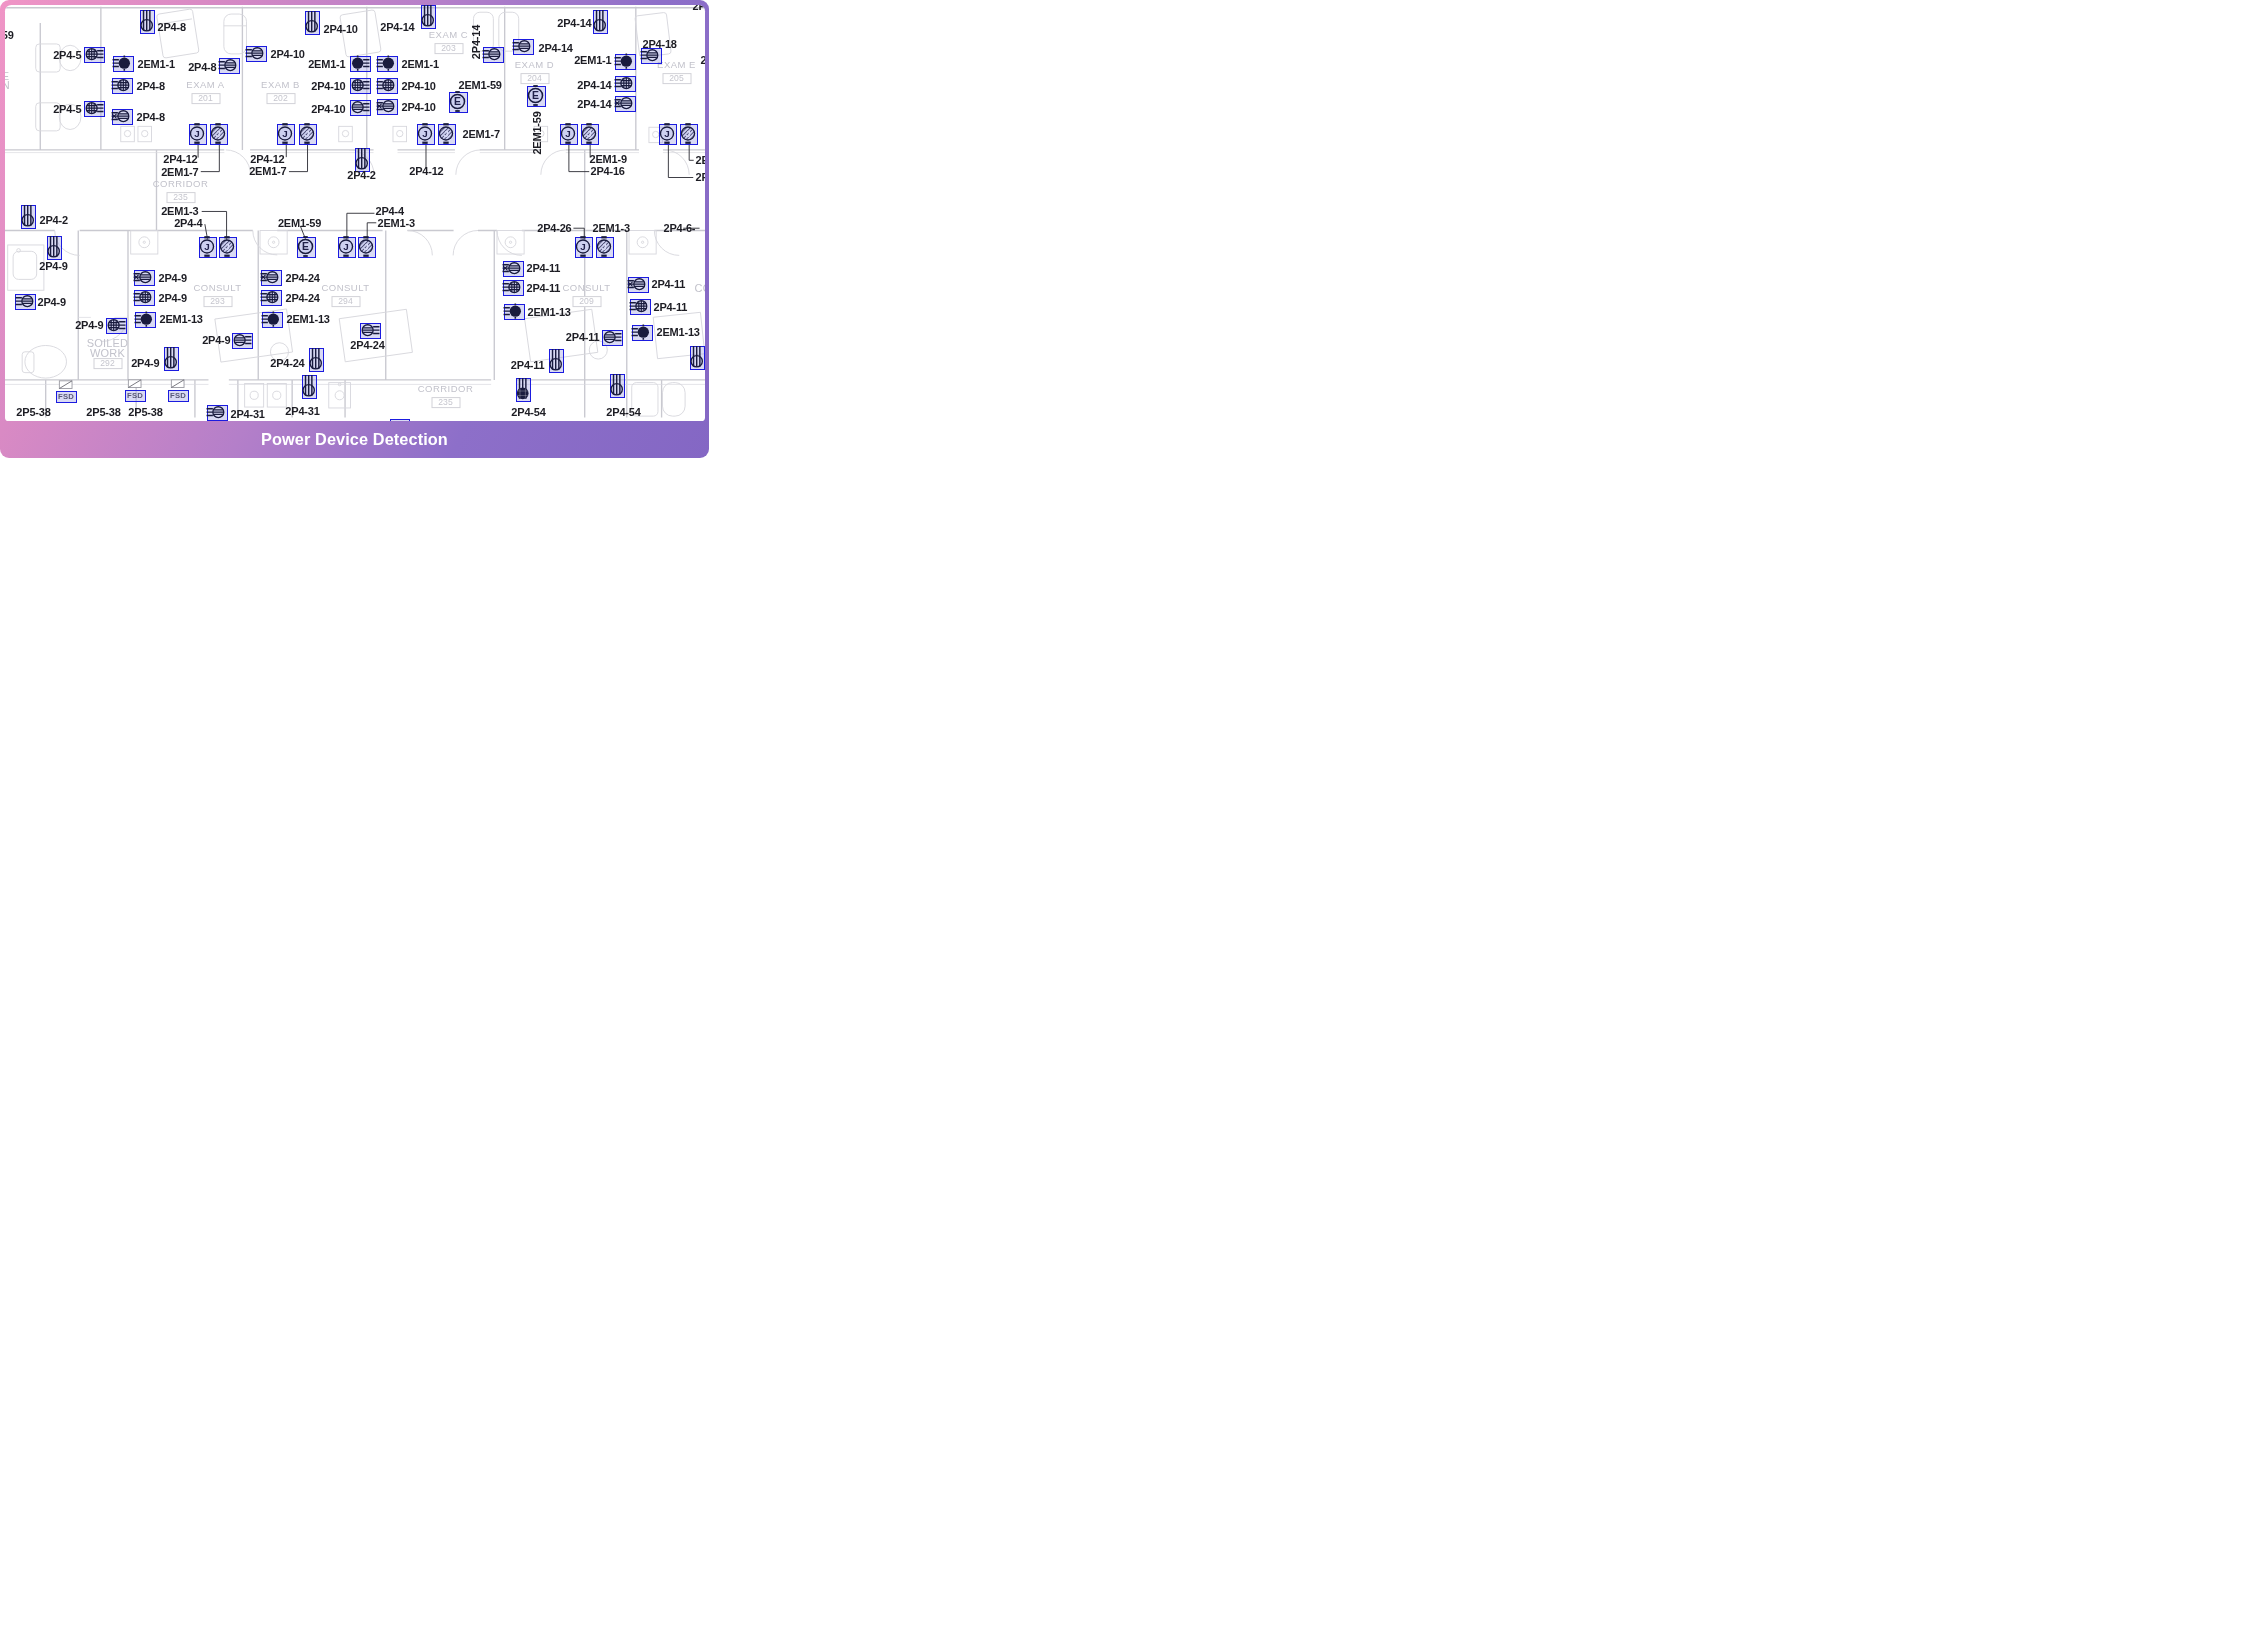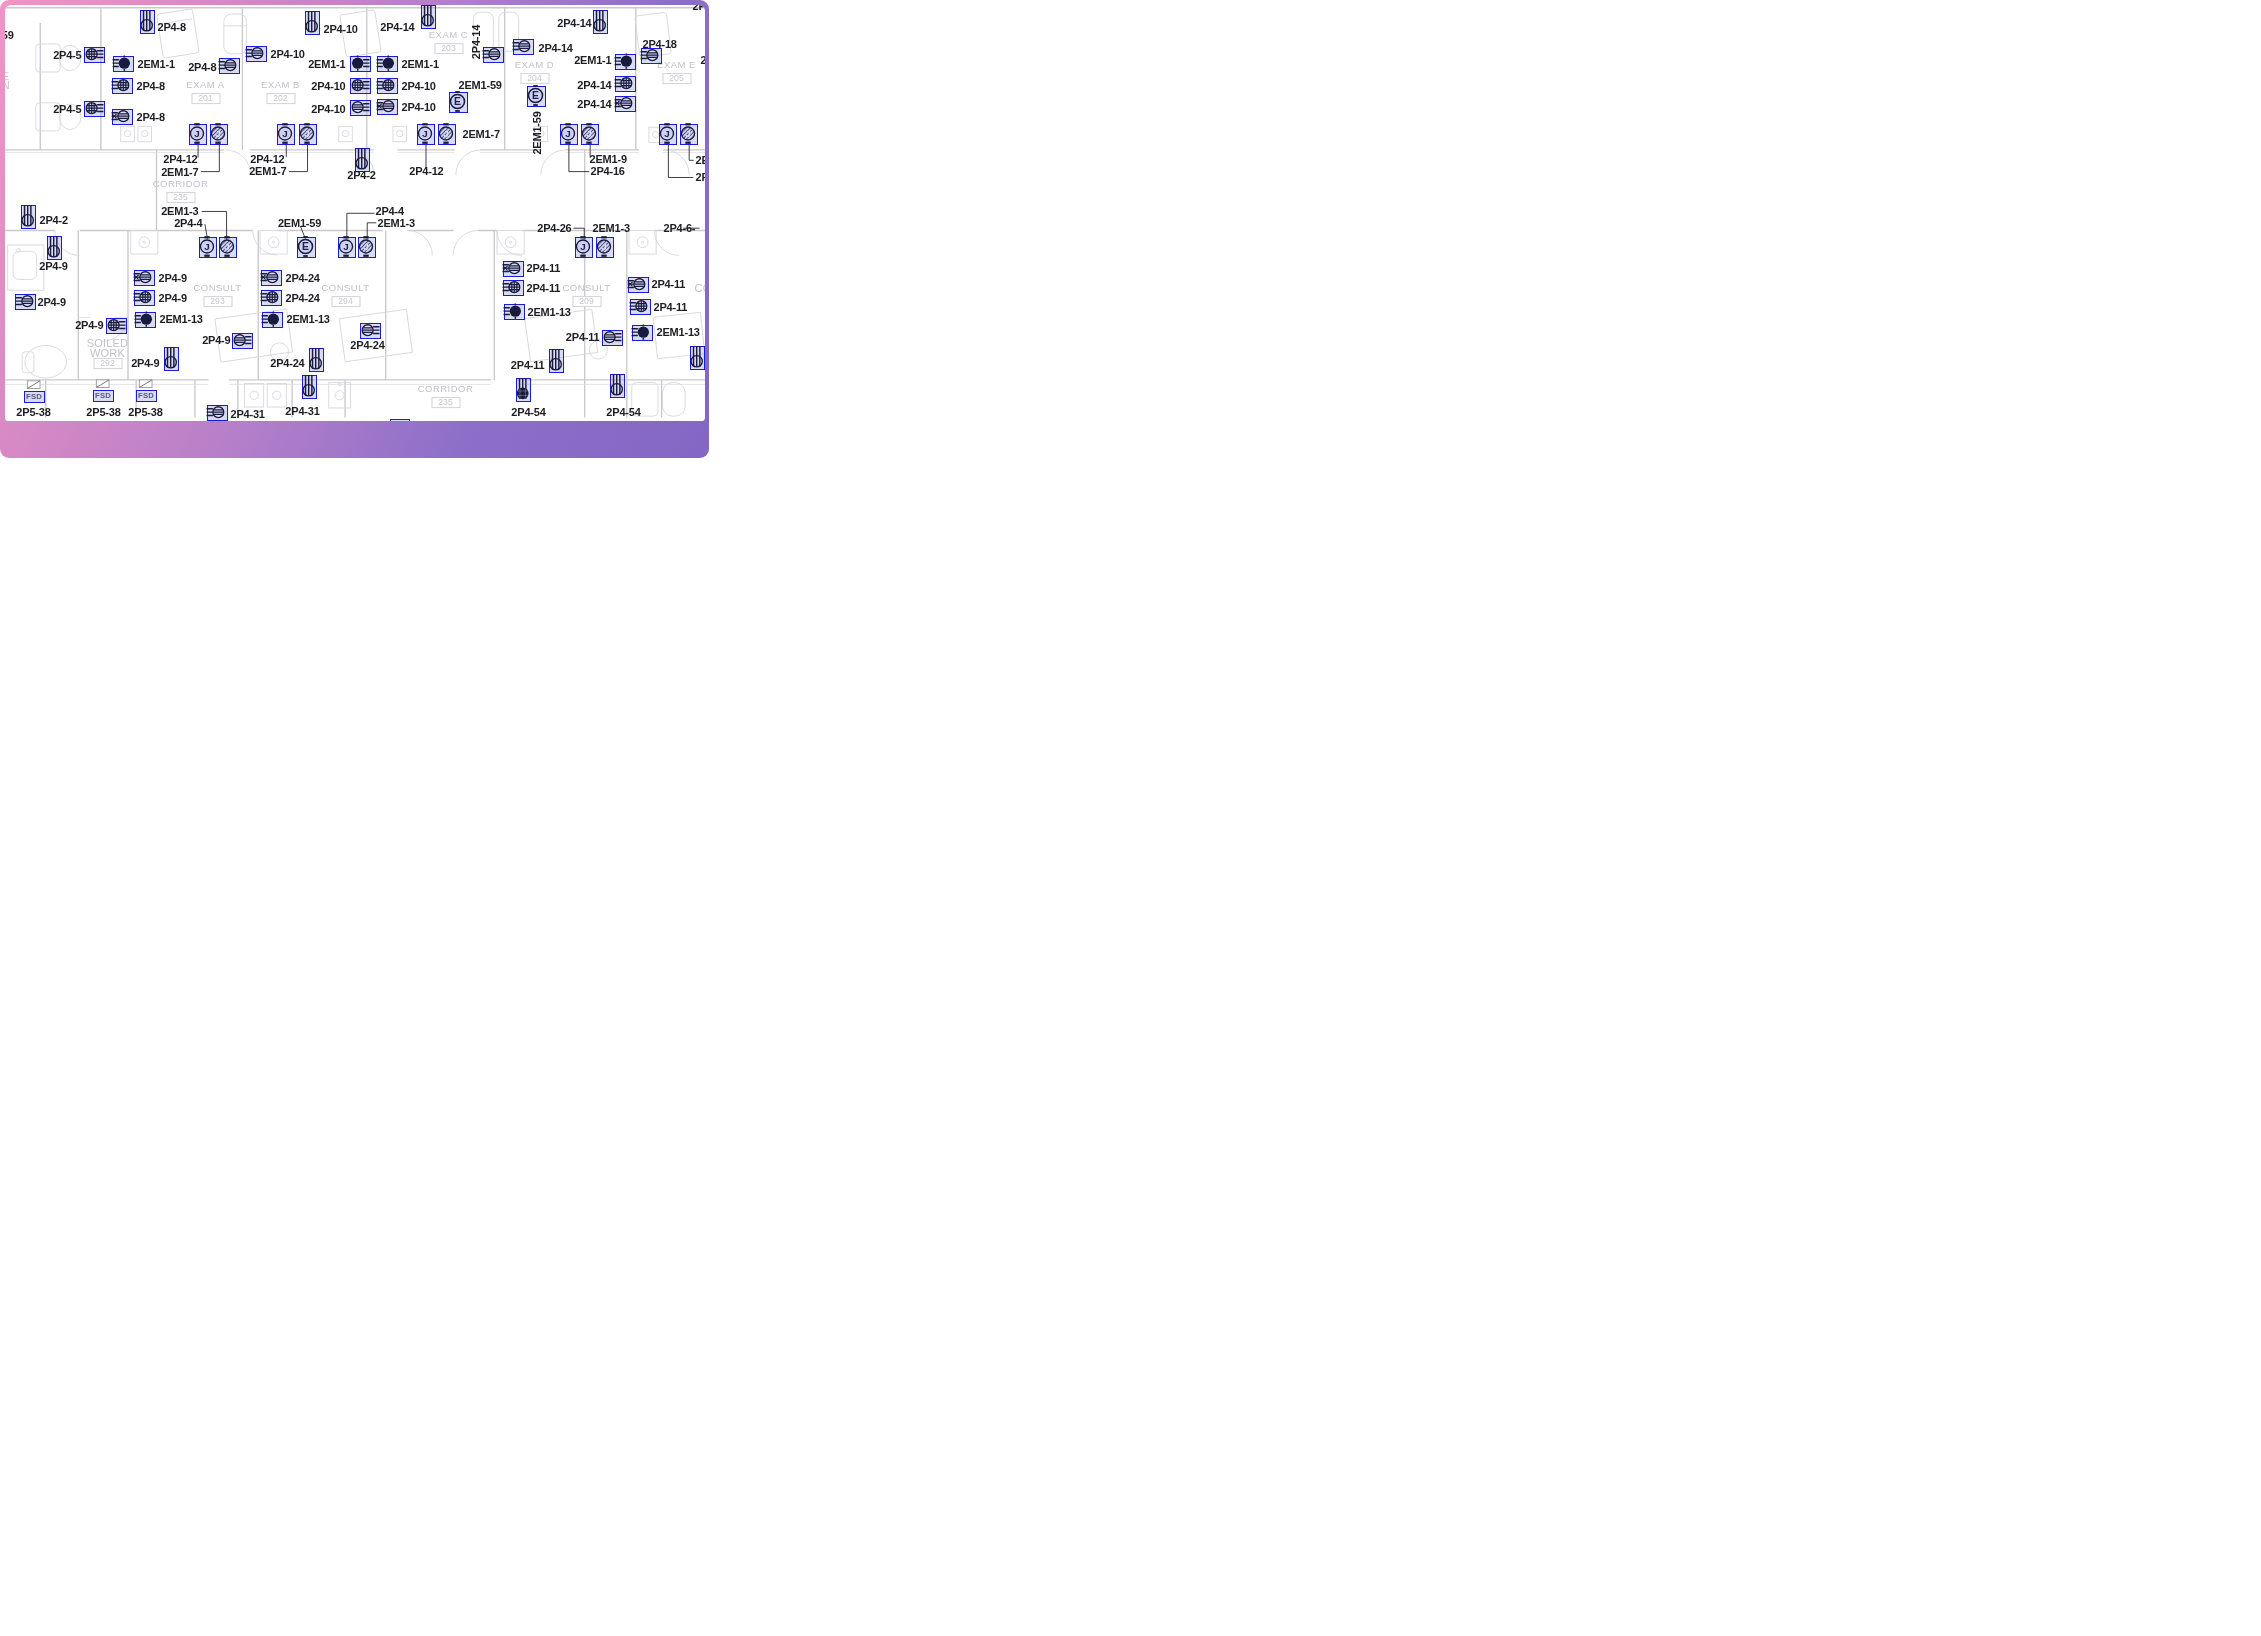--- a/index.html
+++ b/index.html
@@ -6,21 +6,21 @@
   .frame{position:relative;width:709px;height:458px;border-radius:9px;overflow:hidden;
     background:linear-gradient(115deg,#f095c6 0%,#d98ac4 22%,#b47fc9 48%,#8d6fc9 72%,#8467c4 100%);
     font-family:"Liberation Sans",sans-serif;}
   .plan{position:absolute;left:4.5px;top:4.5px;right:4.5px;bottom:37px;background:#ffffff;
     border-radius:6.3px 6.3px 3.6px 3.6px;overflow:hidden;}
   .plan > svg.bg,.plan > svg.ann{position:absolute;left:0;top:0;width:700px;height:417px;pointer-events:none;}
   .plan > svg.ann{z-index:3;}
   .device{position:absolute;border:1.4px solid var(--boxb);background:var(--boxf);box-sizing:border-box;z-index:4;}
   .device svg.sym{position:absolute;left:-1.4px;top:-1.4px;overflow:visible;}
   .device.fsd{display:flex;align-items:center;justify-content:center;
-    font:700 7.7px "Liberation Sans",sans-serif;color:#585878;letter-spacing:0.2px;}
+    font:700 7.7px "Liberation Sans",sans-serif;color:#585878;letter-spacing:0.2px;margin-left:32px;}
   .device.pbox{z-index:4;}
   .lbl{position:absolute;font:700 11px/1 "Liberation Sans",sans-serif;color:#1d1d24;
     white-space:nowrap;letter-spacing:-0.2px;z-index:5;}
   .lbl.gray{color:#c2c2cb;font-weight:400;letter-spacing:0.2px;}
   .room-name{position:absolute;font:400 9.5px/1 "Liberation Sans",sans-serif;color:#c2c2cb;
     letter-spacing:0.5px;white-space:nowrap;transform:translate(-50%,-50%);z-index:2;}
   .room-box{position:absolute;width:29px;height:11.8px;border:0.9px solid #d2d2d8;box-sizing:border-box;
     display:flex;align-items:center;justify-content:center;font:400 8.6px "Liberation Sans",sans-serif;
     color:#c6c6ce;transform:translate(-50%,-50%);z-index:2;background:#fff;}
   .caption{position:absolute;left:0;right:0;bottom:0;height:37px;display:flex;
@@ -625,14 +625,17 @@
           <circle cx="17" cy="36" r="13" fill="#191b3e"></circle>
           <path d="M11 26V46M23 26V46M6 31H28M6 41H28" stroke="rgba(255,255,255,0.28)" stroke-width="2" fill="none"></path>
         </svg>
       </div><div class="device ceil" style="left: 605px; top: 369px; width: 15.4px; height: 24.4px;">
         <svg class="sym" width="15.4" height="24.4" viewBox="0 0 34 54">
           <path d="M10 2V48M17 2V48M24 2V48" stroke="#191b3e" stroke-width="3.2" fill="none"></path>
           <circle cx="17" cy="36" r="12.5" fill="none" stroke="#191b3e" stroke-width="3"></circle>
         </svg>
       </div><div class="device pbox" style="left: 385px; top: 414px; width: 20px; height: 6.3px;"></div><div class="lbl" style="left: 153px; top: 22.6px; transform: translate(0px, -50%);">2P4-8</div><div class="lbl" style="left: 77px; top: 50px; transform: translate(-100%, -50%);">2P4-5</div><div class="lbl" style="left: 133px; top: 59px; transform: translate(0px, -50%);">2EM1-1</div><div class="lbl" style="left: 212px; top: 62px; transform: translate(-100%, -50%);">2P4-8</div><div class="lbl" style="left: 132px; top: 81px; transform: translate(0px, -50%);">2P4-8</div><div class="lbl" style="left: 77px; top: 104px; transform: translate(-100%, -50%);">2P4-5</div><div class="lbl" style="left: 132px; top: 112px; transform: translate(0px, -50%);">2P4-8</div><div class="lbl" style="left: 319px; top: 24px; transform: translate(0px, -50%);">2P4-10</div><div class="lbl" style="left: 266px; top: 49px; transform: translate(0px, -50%);">2P4-10</div><div class="lbl" style="left: 341px; top: 59px; transform: translate(-100%, -50%);">2EM1-1</div><div class="lbl" style="left: 397px; top: 59px; transform: translate(0px, -50%);">2EM1-1</div><div class="lbl" style="left: 341px; top: 81px; transform: translate(-100%, -50%);">2P4-10</div><div class="lbl" style="left: 397px; top: 81px; transform: translate(0px, -50%);">2P4-10</div><div class="lbl" style="left: 341px; top: 104px; transform: translate(-100%, -50%);">2P4-10</div><div class="lbl" style="left: 397px; top: 102px; transform: translate(0px, -50%);">2P4-10</div><div class="lbl" style="left: 410px; top: 22px; transform: translate(-100%, -50%);">2P4-14</div><div class="lbl" style="left: 534px; top: 43px; transform: translate(0px, -50%);">2P4-14</div><div class="lbl" style="left: 454px; top: 80px; transform: translate(0px, -50%);">2EM1-59</div><div class="lbl" style="left: 607px; top: 55px; transform: translate(-100%, -50%);">2EM1-1</div><div class="lbl" style="left: 607px; top: 80px; transform: translate(-100%, -50%);">2P4-14</div><div class="lbl" style="left: 607px; top: 99px; transform: translate(-100%, -50%);">2P4-14</div><div class="lbl" style="left: 587px; top: 18px; transform: translate(-100%, -50%);">2P4-14</div><div class="lbl" style="left: 638px; top: 39px; transform: translate(0px, -50%);">2P4-18</div><div class="lbl" style="left: 471px; top: 37px; transform: translate(-50%, -50%) rotate(-90deg);">2P4-14</div><div class="lbl" style="left: 532px; top: 128px; transform: translate(-50%, -50%) rotate(-90deg);">2EM1-59</div><div class="lbl" style="left: 193px; top: 154px; transform: translate(-100%, -50%);">2P4-12</div><div class="lbl" style="left: 194px; top: 167px; transform: translate(-100%, -50%);">2EM1-7</div><div class="lbl" style="left: 280px; top: 154px; transform: translate(-100%, -50%);">2P4-12</div><div class="lbl" style="left: 282px; top: 166px; transform: translate(-100%, -50%);">2EM1-7</div><div class="lbl" style="left: 458px; top: 129px; transform: translate(0px, -50%);">2EM1-7</div><div class="lbl" style="left: 439px; top: 166px; transform: translate(-100%, -50%);">2P4-12</div><div class="lbl" style="left: 357px; top: 170px; transform: translate(-50%, -50%);">2P4-2</div><div class="lbl" style="left: 585px; top: 154px; transform: translate(0px, -50%);">2EM1-9</div><div class="lbl" style="left: 586px; top: 166px; transform: translate(0px, -50%);">2P4-16</div><div class="lbl" style="left: 691px; top: 155px; transform: translate(0px, -50%);">2E</div><div class="lbl" style="left: 691px; top: 172px; transform: translate(0px, -50%);">2P</div><div class="lbl" style="left: 688px; top: 1.4px; transform: translate(0px, -50%);">2P</div><div class="lbl" style="left: 696px; top: 55px; transform: translate(0px, -50%);">2</div><div class="lbl" style="left: 194px; top: 206px; transform: translate(-100%, -50%);">2EM1-3</div><div class="lbl" style="left: 198px; top: 218px; transform: translate(-100%, -50%);">2P4-4</div><div class="lbl" style="left: 295px; top: 218px; transform: translate(-50%, -50%);">2EM1-59</div><div class="lbl" style="left: 371px; top: 206px; transform: translate(0px, -50%);">2P4-4</div><div class="lbl" style="left: 373px; top: 218px; transform: translate(0px, -50%);">2EM1-3</div><div class="lbl" style="left: 567px; top: 223px; transform: translate(-100%, -50%);">2P4-26</div><div class="lbl" style="left: 588px; top: 223px; transform: translate(0px, -50%);">2EM1-3</div><div class="lbl" style="left: 659px; top: 223px; transform: translate(0px, -50%);">2P4-6-</div><div class="lbl" style="left: 35px; top: 215px; transform: translate(0px, -50%);">2P4-2</div><div class="lbl" style="left: 49px; top: 261px; transform: translate(-50%, -50%);">2P4-9</div><div class="lbl" style="left: 33px; top: 297px; transform: translate(0px, -50%);">2P4-9</div><div class="lbl" style="left: 99px; top: 320px; transform: translate(-100%, -50%);">2P4-9</div><div class="lbl" style="left: 154px; top: 273px; transform: translate(0px, -50%);">2P4-9</div><div class="lbl" style="left: 154px; top: 293px; transform: translate(0px, -50%);">2P4-9</div><div class="lbl" style="left: 155px; top: 314px; transform: translate(0px, -50%);">2EM1-13</div><div class="lbl" style="left: 226px; top: 335px; transform: translate(-100%, -50%);">2P4-9</div><div class="lbl" style="left: 155px; top: 358px; transform: translate(-100%, -50%);">2P4-9</div><div class="lbl" style="left: 281px; top: 273px; transform: translate(0px, -50%);">2P4-24</div><div class="lbl" style="left: 281px; top: 293px; transform: translate(0px, -50%);">2P4-24</div><div class="lbl" style="left: 282px; top: 314px; transform: translate(0px, -50%);">2EM1-13</div><div class="lbl" style="left: 363px; top: 340px; transform: translate(-50%, -50%);">2P4-24</div><div class="lbl" style="left: 300px; top: 358px; transform: translate(-100%, -50%);">2P4-24</div><div class="lbl" style="left: 522px; top: 263px; transform: translate(0px, -50%);">2P4-11</div><div class="lbl" style="left: 522px; top: 283px; transform: translate(0px, -50%);">2P4-11</div><div class="lbl" style="left: 523px; top: 307px; transform: translate(0px, -50%);">2EM1-13</div><div class="lbl" style="left: 595px; top: 332px; transform: translate(-100%, -50%);">2P4-11</div><div class="lbl" style="left: 540px; top: 360px; transform: translate(-100%, -50%);">2P4-11</div><div class="lbl" style="left: 647px; top: 279px; transform: translate(0px, -50%);">2P4-11</div><div class="lbl" style="left: 649px; top: 302px; transform: translate(0px, -50%);">2P4-11</div><div class="lbl" style="left: 652px; top: 327px; transform: translate(0px, -50%);">2EM1-13</div><div class="lbl" style="left: 29px; top: 407px; transform: translate(-50%, -50%);">2P5-38</div><div class="lbl" style="left: 99px; top: 407px; transform: translate(-50%, -50%);">2P5-38</div><div class="lbl" style="left: 141px; top: 407px; transform: translate(-50%, -50%);">2P5-38</div><div class="lbl" style="left: 226px; top: 409px; transform: translate(0px, -50%);">2P4-31</div><div class="lbl" style="left: 298px; top: 406px; transform: translate(-50%, -50%);">2P4-31</div><div class="lbl" style="left: 524px; top: 407px; transform: translate(-50%, -50%);">2P4-54</div><div class="lbl" style="left: 619px; top: 407px; transform: translate(-50%, -50%);">2P4-54</div><div class="lbl" style="left: -2.7px; top: 30px; transform: translate(0px, -50%);">59</div><div class="lbl gray" style="left: -2.7px; top: 71px; transform: translate(0px, -50%);">E</div><div class="lbl gray" style="left: -2.7px; top: 80px; transform: translate(0px, -50%);">N</div><div class="lbl gray" style="left: 690px; top: 283px; transform: translate(0px, -50%);">CO</div><div class="lbl gray" style="left: 103px; top: 338px; transform: translate(-50%, -50%);">SOILED</div><div class="lbl gray" style="left: 103px; top: 348px; transform: translate(-50%, -50%);">WORK</div><div class="room-name" style="left: 201px; top: 80px;">EXAM A</div><div class="room-box" style="left: 201px; top: 94px;">201</div><div class="room-name" style="left: 276px; top: 80px;">EXAM B</div><div class="room-box" style="left: 276px; top: 94px;">202</div><div class="room-name" style="left: 444px; top: 30px;">EXAM C</div><div class="room-box" style="left: 444px; top: 44px;">203</div><div class="room-name" style="left: 530px; top: 60px;">EXAM D</div><div class="room-box" style="left: 530px; top: 74px;">204</div><div class="room-name" style="left: 672px; top: 60px;">EXAM E</div><div class="room-box" style="left: 672px; top: 74px;">205</div><div class="room-name" style="left: 176px; top: 179px;">CORRIDOR</div><div class="room-box" style="left: 176px; top: 193px;">235</div><div class="room-name" style="left: 213px; top: 283px;">CONSULT</div><div class="room-box" style="left: 213px; top: 297px;">293</div><div class="room-name" style="left: 341px; top: 283px;">CONSULT</div><div class="room-box" style="left: 341px; top: 297px;">294</div><div class="room-name" style="left: 582px; top: 283px;">CONSULT</div><div class="room-box" style="left: 582px; top: 297px;">209</div><div class="room-name" style="left: 441px; top: 384px;">CORRIDOR</div><div class="room-box" style="left: 441px; top: 398px;">235</div><div class="room-box" style="left: 103px; top: 359px;">292</div></div>
 
+  <div class="caption">
+    <span>Power Device Detection</span>
+  </div>
 </div>
 
 
 </body></html>

